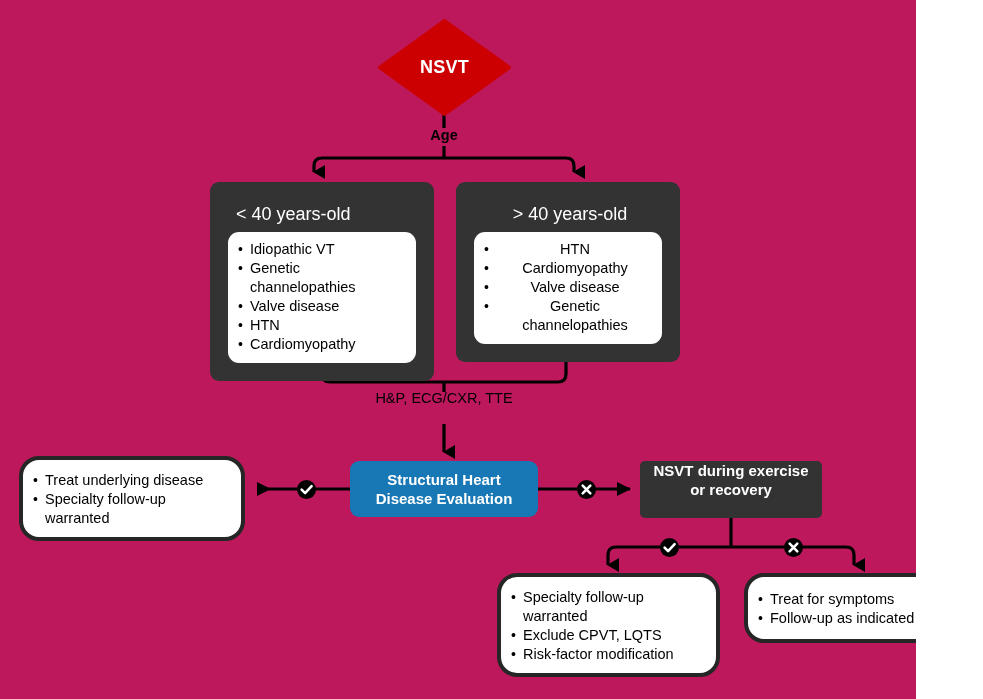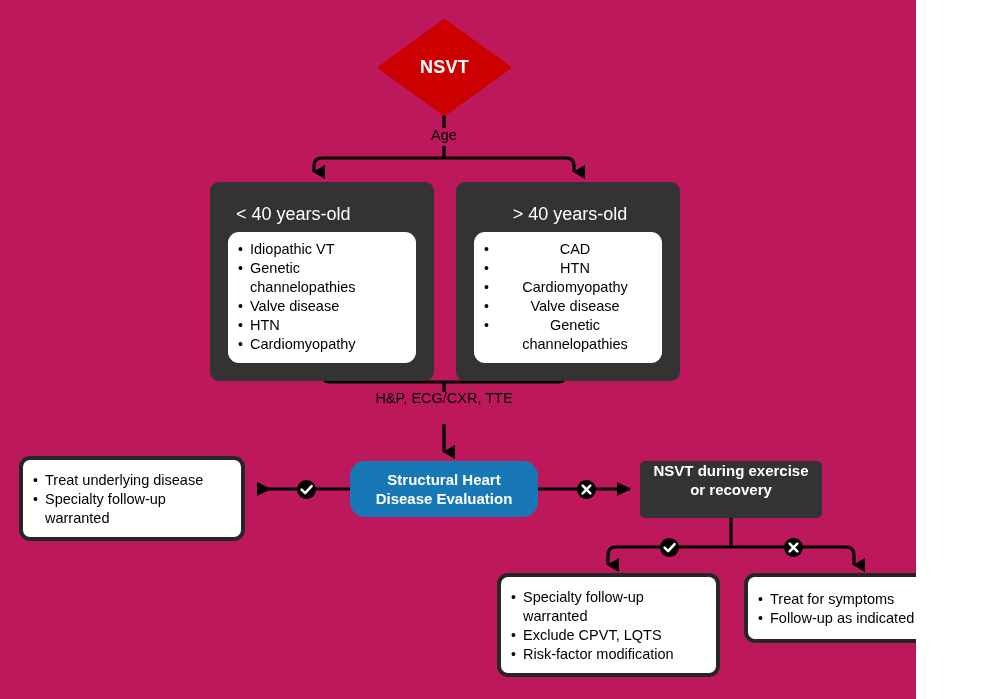--- a/index.html
+++ b/index.html
@@ -58,21 +58,21 @@
   
   .edge-label {
     position: absolute;
     text-align: center;
     color: #000000;
     font-size: 14.5px;
     line-height: 17px;
     white-space: nowrap;
   }
   .edge-label .lead {
-    font-weight: normal;
+    font-weight: bold;
   }
 
   
   .cat-box {
     position: absolute;
     background: #333333;
     border-radius: 9px;
     box-sizing: border-box;
     padding: 18px;
   }
@@ -110,21 +110,21 @@
     left: 2px;
     top: 0;
     font-size: 14px;
   }
 
   
   .plain-box {
     position: absolute;
     background: #ffffff;
     border: 4px solid #262626;
-    border-radius: 11px;
+    border-radius: 20px;
     box-sizing: border-box;
     display: flex;
     align-items: center;
     padding: 8px 10px 6px 8px;
   }
 
   
   .dark-box {
     position: absolute;
     background: #333333;
@@ -137,21 +137,21 @@
     color: #ffffff;
     font-size: 15px;
     font-weight: bold;
     line-height: 19px;
   }
 
   
   .blue-box {
     position: absolute;
     background: #1778B5;
-    border-radius: 15px;
+    border-radius: 9px;
     box-sizing: border-box;
     display: flex;
     align-items: center;
     justify-content: center;
     text-align: center;
     color: #ffffff;
     font-size: 15px;
     font-weight: bold;
     line-height: 19px;
   }
@@ -229,21 +229,20 @@
         <li>HTN</li>
         <li>Cardiomyopathy</li>
       </ul>
     </div>
   </div>
 
   <div class="cat-box" style="left:456px; top:182px; width:224px;text-align:center;">
     <div class="cat-title">&gt; 40 years-old</div>
     <div class="cat-list">
       <ul>
-        <li>CAD</li>
         <li>HTN</li>
         <li>Cardiomyopathy</li>
         <li>Valve disease</li>
         <li>Genetic channelopathies</li>
       </ul>
     </div>
   </div>
 
   <div class="edge-label" style="left:344px; top:390px; width:200px;">
     <div>H&amp;P, ECG/CXR, TTE</div>

